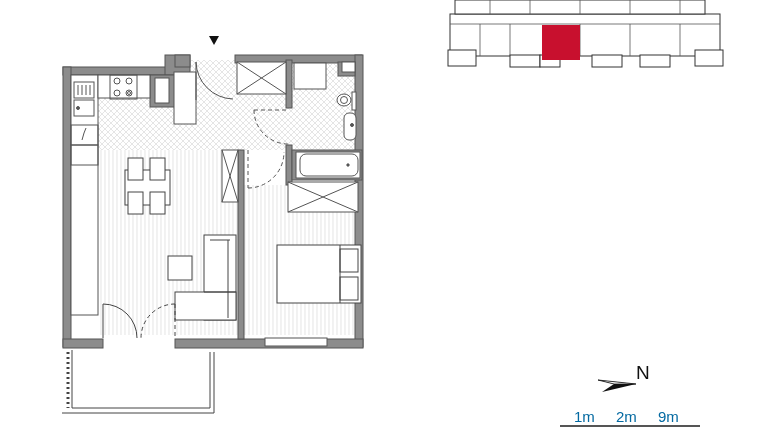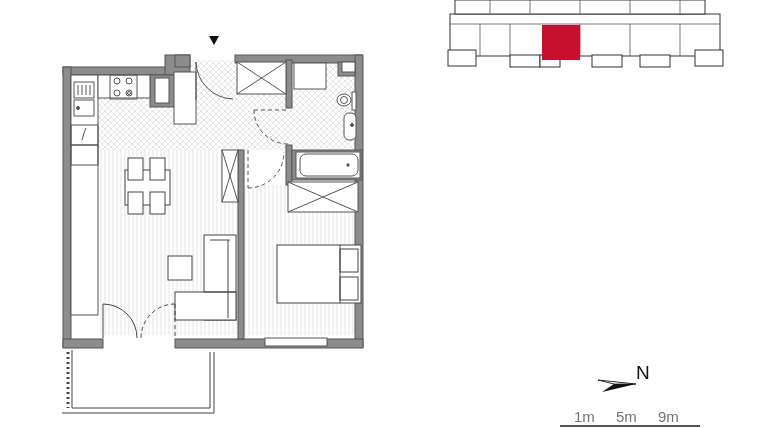--- a/index.html
+++ b/index.html
@@ -2,21 +2,21 @@
 <html><head>
   <meta charset="utf-8">
   <style>
     html, body { margin: 0; padding: 0; background: #ffffff; }
     body { width: 760px; height: 428px; position: relative; overflow: hidden; font-family: "Liberation Sans", sans-serif; }
     .plan { position: absolute; left: 0; top: 0; }
     .keyplan { position: absolute; left: 440px; top: 0; }
     .north { position: absolute; left: 596px; top: 362px; }
     .north-label { position: absolute; left: 636px; top: 362px; font-size: 19px; color: #111; }
     .scale { position: absolute; left: 560px; top: 408px; width: 140px; height: 20px; }
-    .scale span { position: absolute; top: 0; font-size: 15px; color: #737373; }
+    .scale span { position: absolute; top: 0; font-size: 15px; color: #0369a1; }
     .scale .bar { position: absolute; left: 0; top: 17px; width: 140px; height: 2px; background: #555; }
   </style>
 </head>
 <body>
 
 <svg class="plan" width="440" height="428" viewBox="0 0 440 428" xmlns="http://www.w3.org/2000/svg">
   <defs>
     <pattern id="tiles" width="6" height="6" patternUnits="userSpaceOnUse">
       <rect width="6" height="6" fill="#ffffff"></rect>
       <path d="M0 0 L6 6 M6 0 L0 6" stroke="#d4d4d4" stroke-width="0.6"></path>
@@ -215,16 +215,16 @@
 </svg>
 
 <svg class="north" width="44" height="30" viewBox="0 0 44 30" xmlns="http://www.w3.org/2000/svg">
   <polygon points="2,18 40,22 6,30 18,22" fill="#111"></polygon>
   <polygon points="2,18 40,22 18,22" fill="#fff" stroke="#111" stroke-width="0.8"></polygon>
 </svg>
 <div class="north-label">N</div>
 
 <div class="scale">
   <span style="left:14px">1m</span>
-  <span style="left:56px">5m</span>
+  <span style="left:56px">2m</span>
   <span style="left:98px">9m</span>
   <div class="bar"></div>
 </div>
 
 </body></html>

